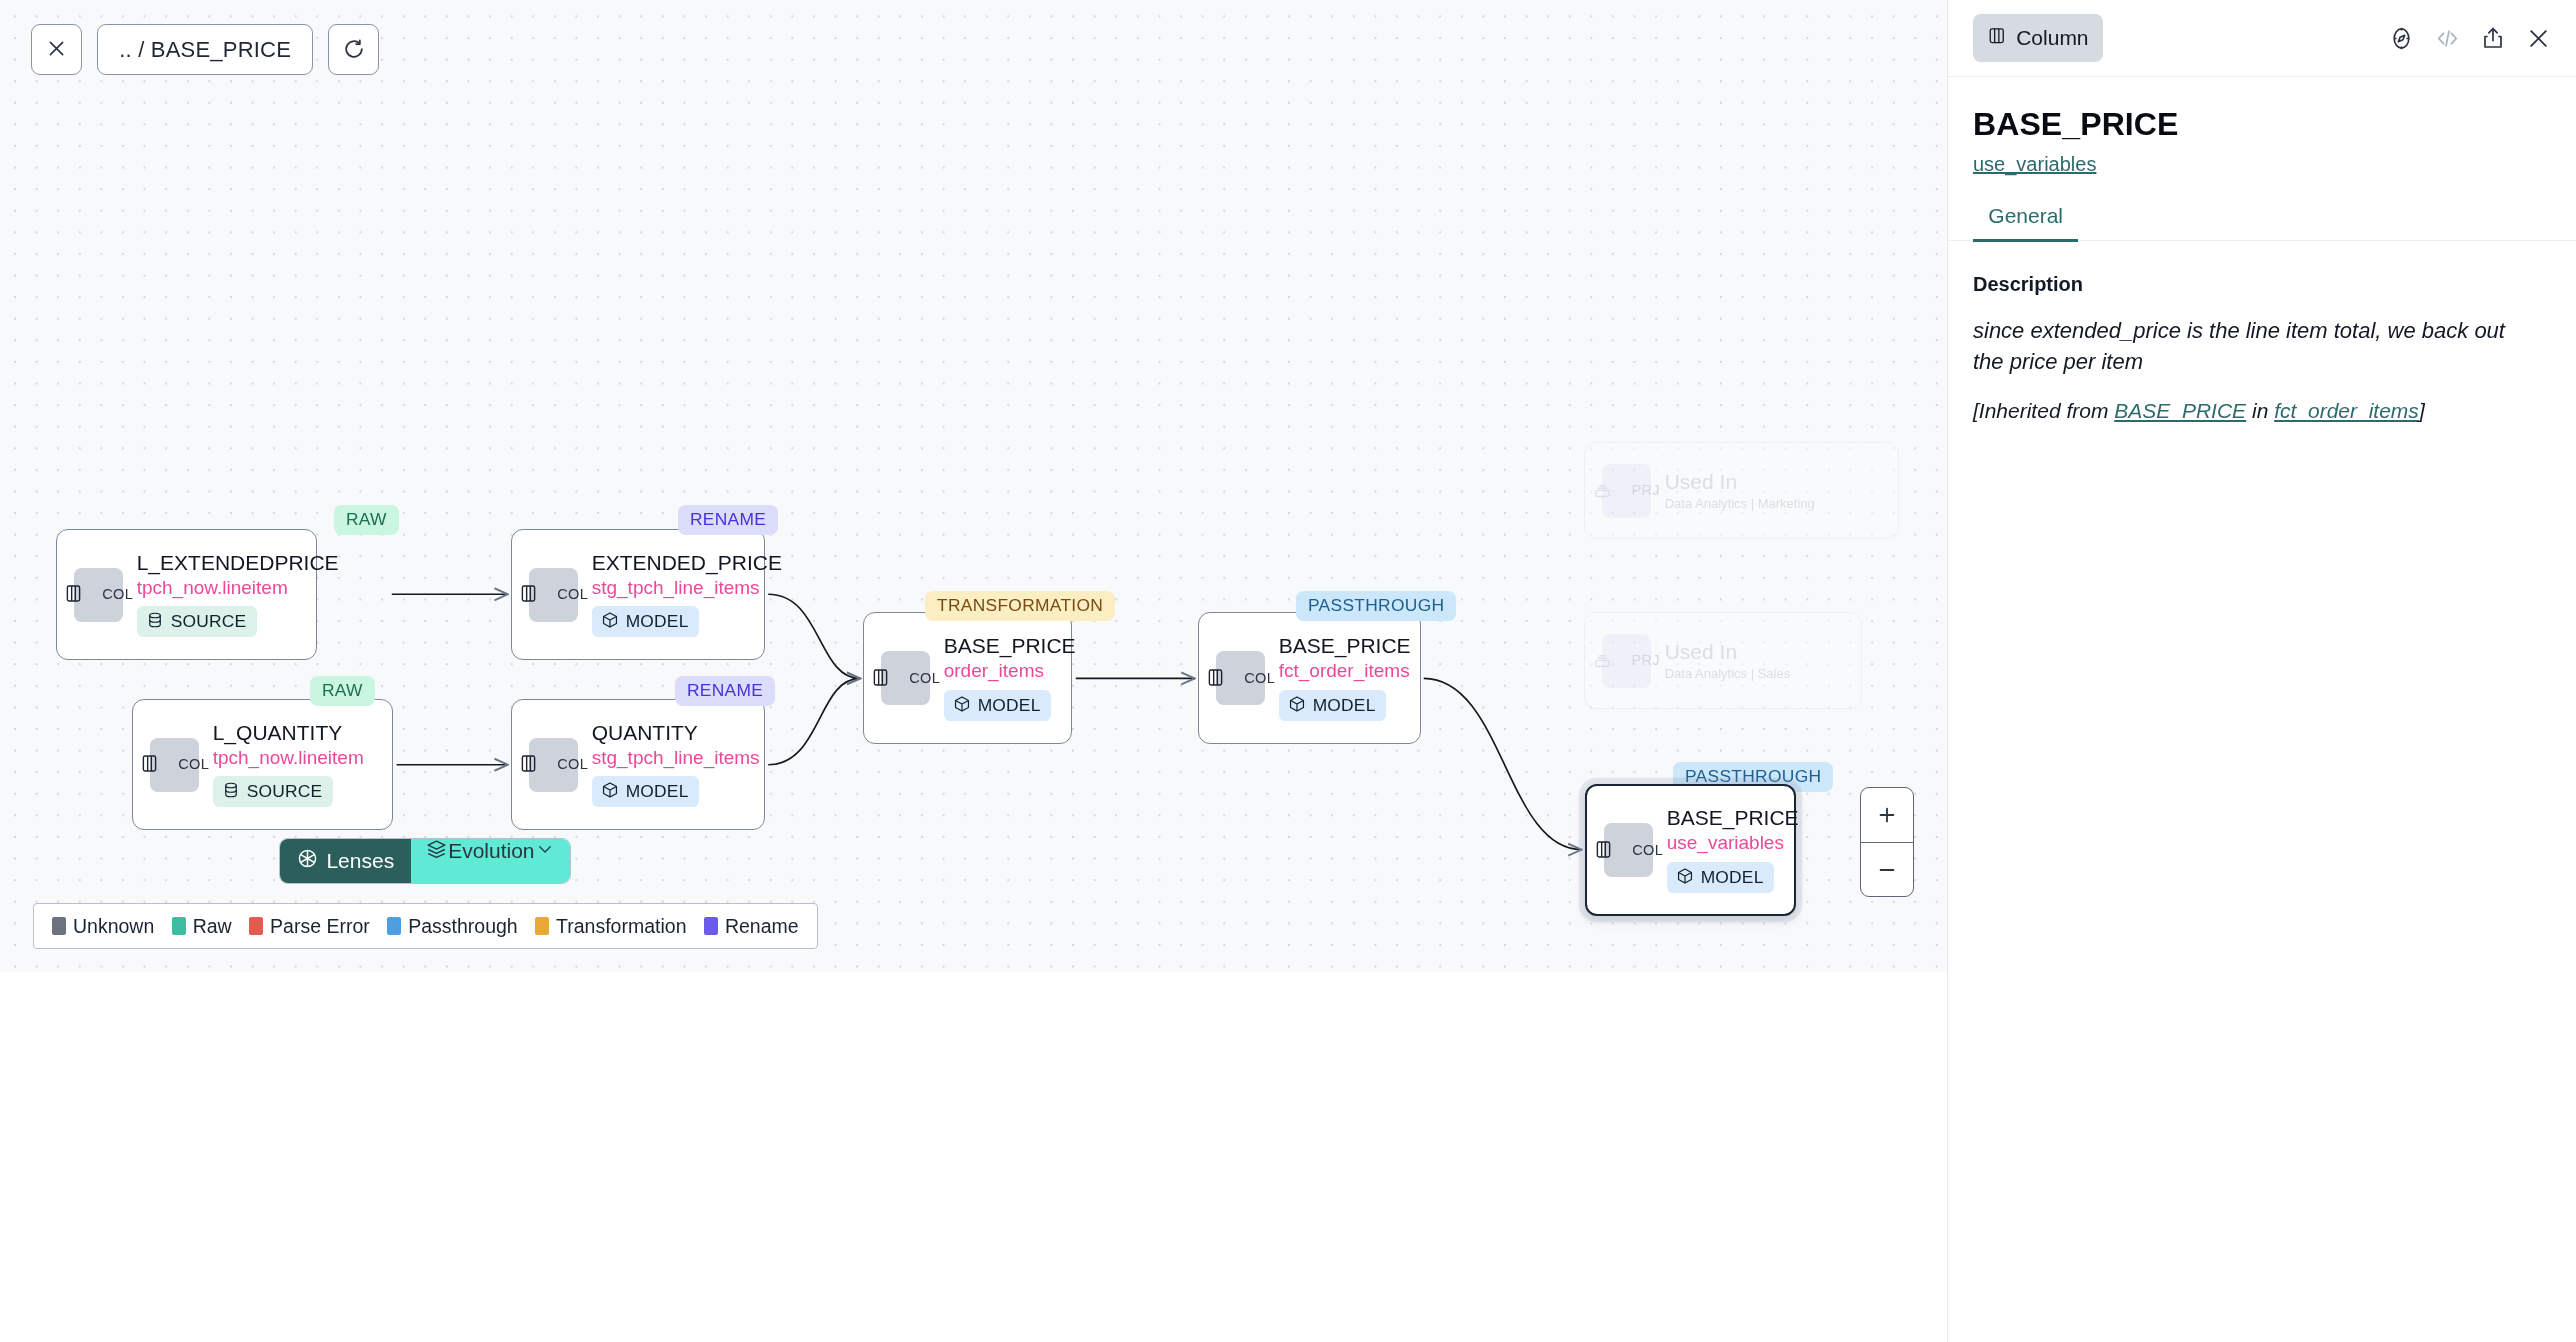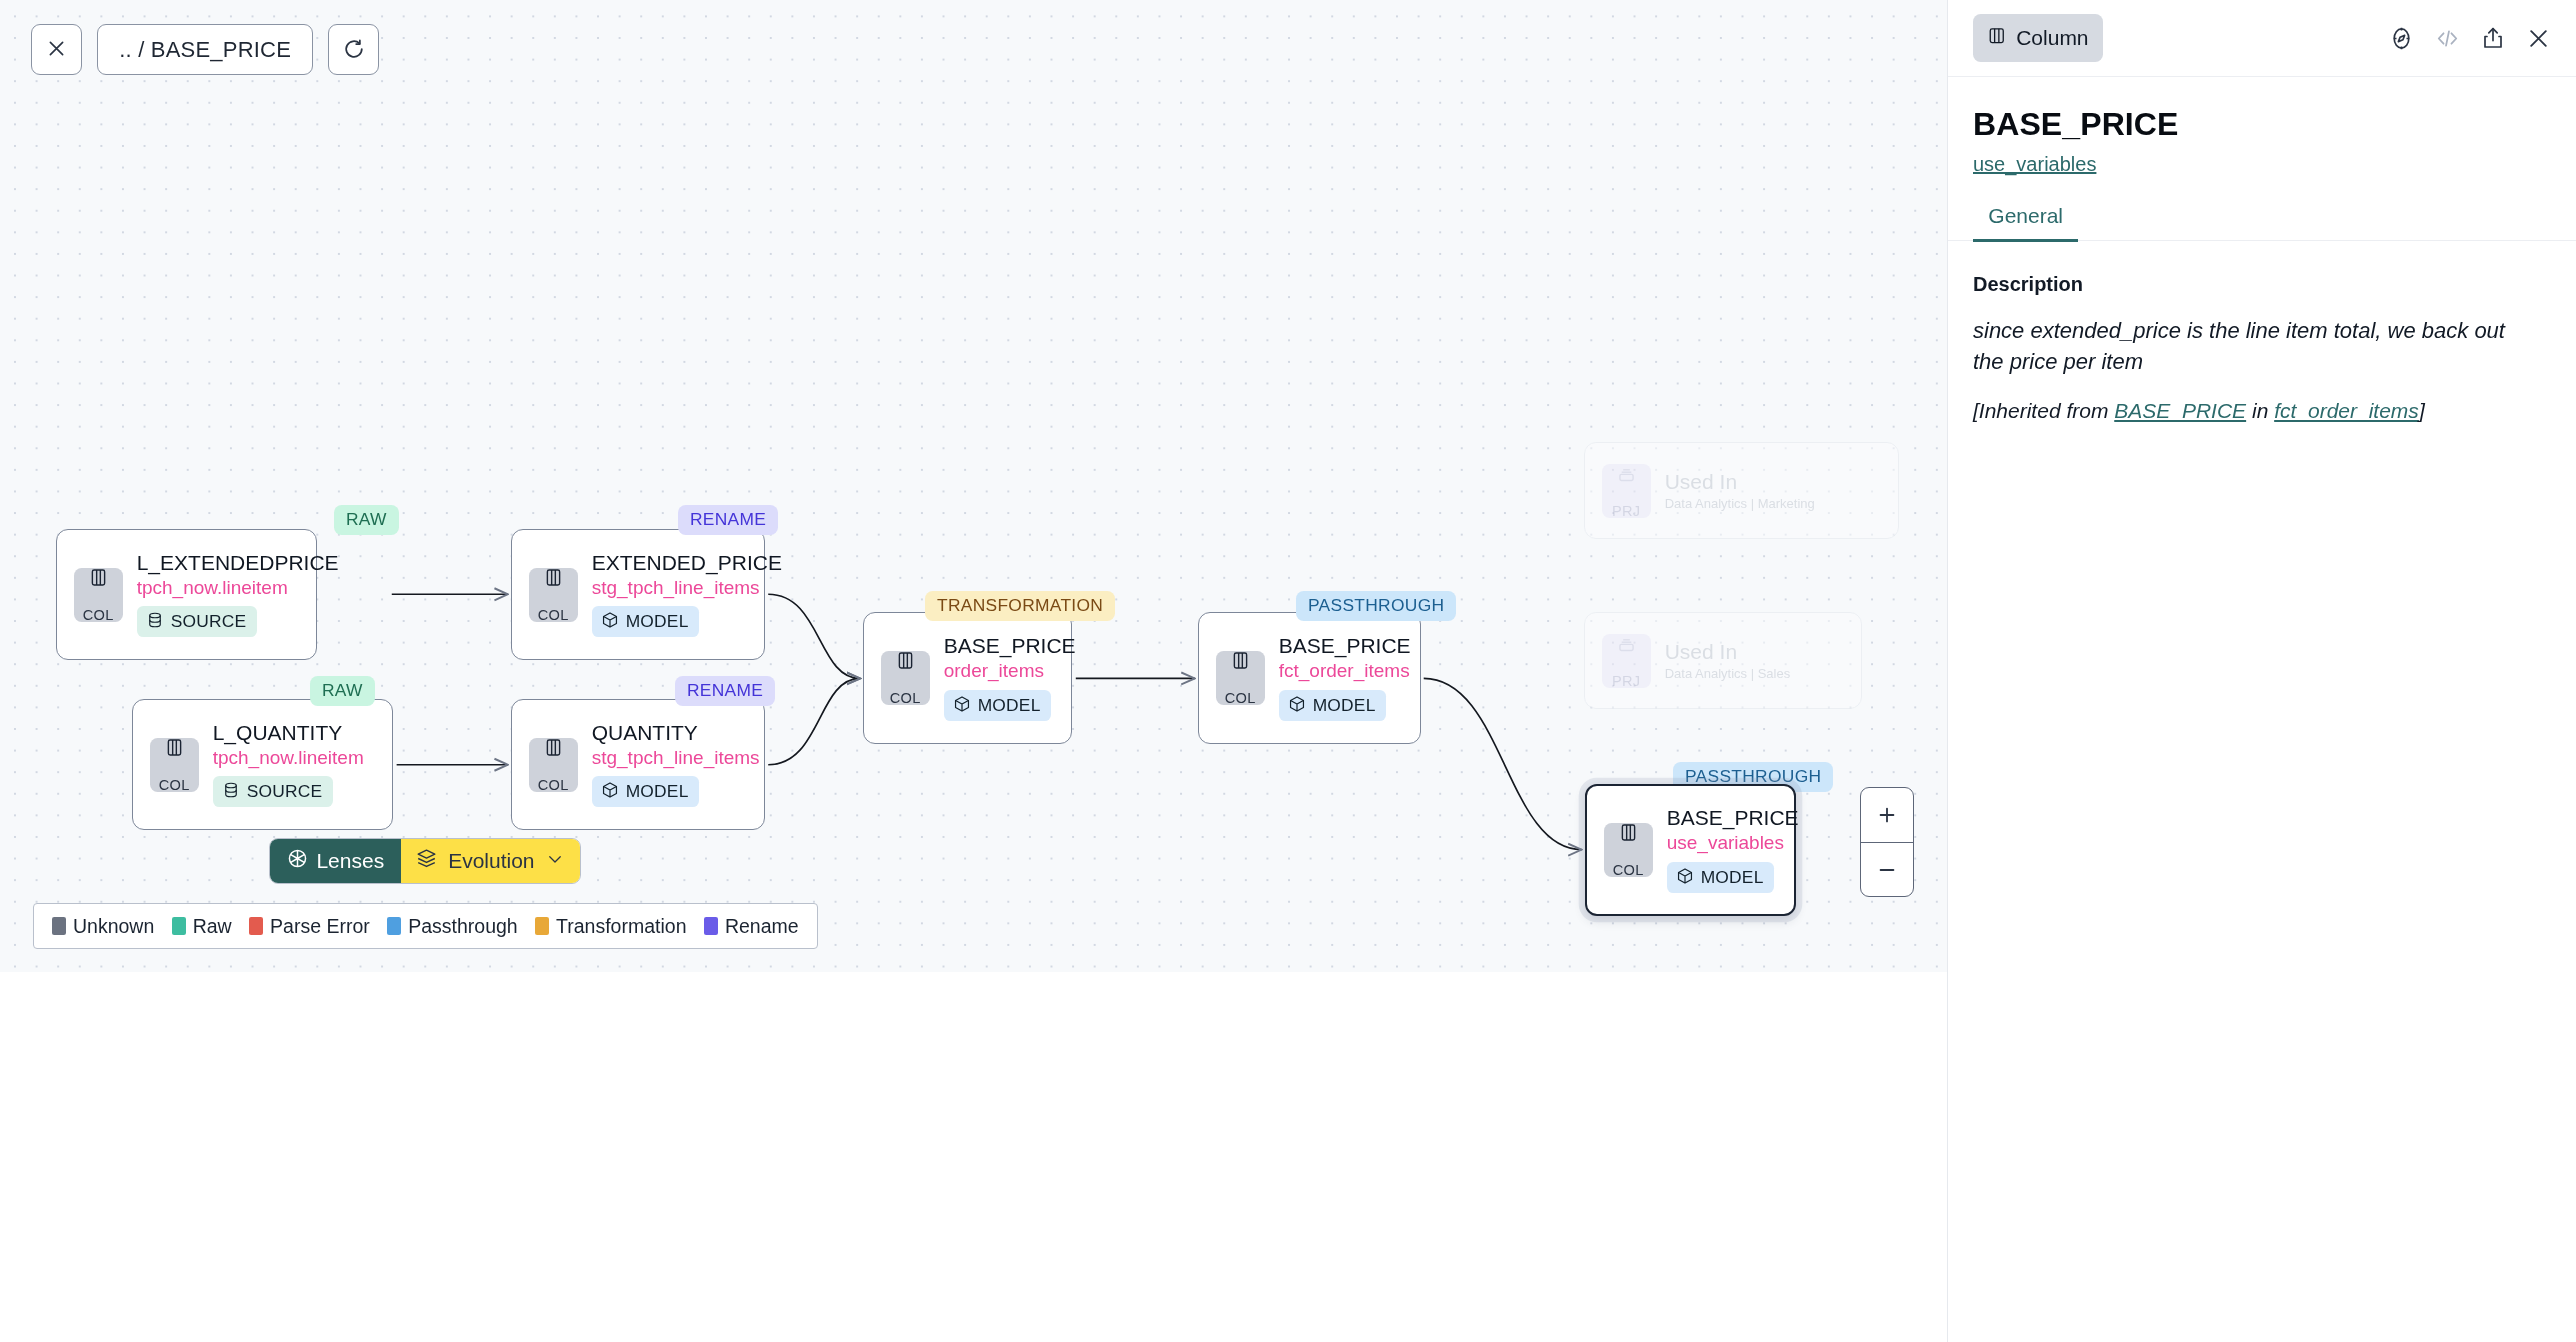--- a/index.html
+++ b/index.html
@@ -39,21 +39,21 @@
     border: 1.1px solid #7d8799; border-radius: 12px;
     display: flex; align-items: center; gap: 14px;
     padding: 0 18px 0 16.7px;
     cursor: pointer; z-index: 10;
   }
   .node.selected { border: 2.5px solid #1b2433; box-shadow: 0 0 0 6.3px rgba(150,162,185,.20), 0 3.5px 11px rgba(40,50,70,.17); z-index: 14; }
   .node.faded { border: 1.1px solid #e4e8ee; background: #fbfcfe; opacity: .55; box-shadow: none; cursor: default; }
 
   .col-chip {
     flex: 0 0 auto; width: 49px; height: 54px; background: #ced2da; border-radius: 7.7px;
-    display: flex; flex-direction: column; align-items: center; justify-content: center; gap: 18px;
+    display: flex; flex-direction: row; align-items: center; justify-content: center; gap: 18px;
   }
   .col-chip.prj { background: #e4e3f7; }
   .col-chip .chip-label { font-size: 14.6px; color: #2b3443; letter-spacing: 0.3px; line-height: 1; }
   .col-chip.prj .chip-label { color: #b9bbd2; }
   .node.faded .col-chip { background: #eceaf8; }
 
   .node-body { display: flex; flex-direction: column; gap: 4.2px; }
   .node-title { font-size: 21px; color: #101722; line-height: 1.05; white-space: nowrap; }
   .node-sub   { font-size: 19px; color: #ec4899; line-height: 1.05; white-space: nowrap; }
   .node.faded .node-title { color: #c4c9d2; }
@@ -81,21 +81,21 @@
   #edges { position: absolute; inset: 0; width: 1947px; height: 1343px; z-index: 5; pointer-events: none; }
 
   
   #bottom-bar { position: absolute; left: 33px; bottom: 23px; display: flex; align-items: center; gap: 19.5px; z-index: 30; flex-direction: column; }
   .seg-group { display: flex; align-items: stretch; border-radius: 9px; overflow: hidden; border: 1px solid #b9c0cc; height: 46px; background: #fff; }
   .seg-lenses {
     background: #2c5f5b; color: #fff; display: flex; align-items: center; gap: 8.4px;
     padding: 0 16.7px; font-size: 21px; cursor: pointer;
   }
   .seg-evolution {
-    background: #fde047; color: #2b3443; display: flex; align-items: center; gap: 11px;
+    background: #5eead4; color: #2b3443; display: flex; align-items: flex-start; gap: 1px;
     padding: 0 16.7px 0 15.3px; font-size: 21px; cursor: pointer;
   }
   .legend {
     display: flex; align-items: center; gap: 17.4px; height: 46px; padding: 0 18px;
     border: 1px solid #b9c0cc; border-radius: 4px; background: #fff;
   }
   .legend-item { display: flex; align-items: center; gap: 7px; font-size: 19.5px; color: #1b2431; white-space: nowrap; }
   .swatch { width: 14px; height: 18px; border-radius: 2.1px; flex: 0 0 auto; }
 
   

